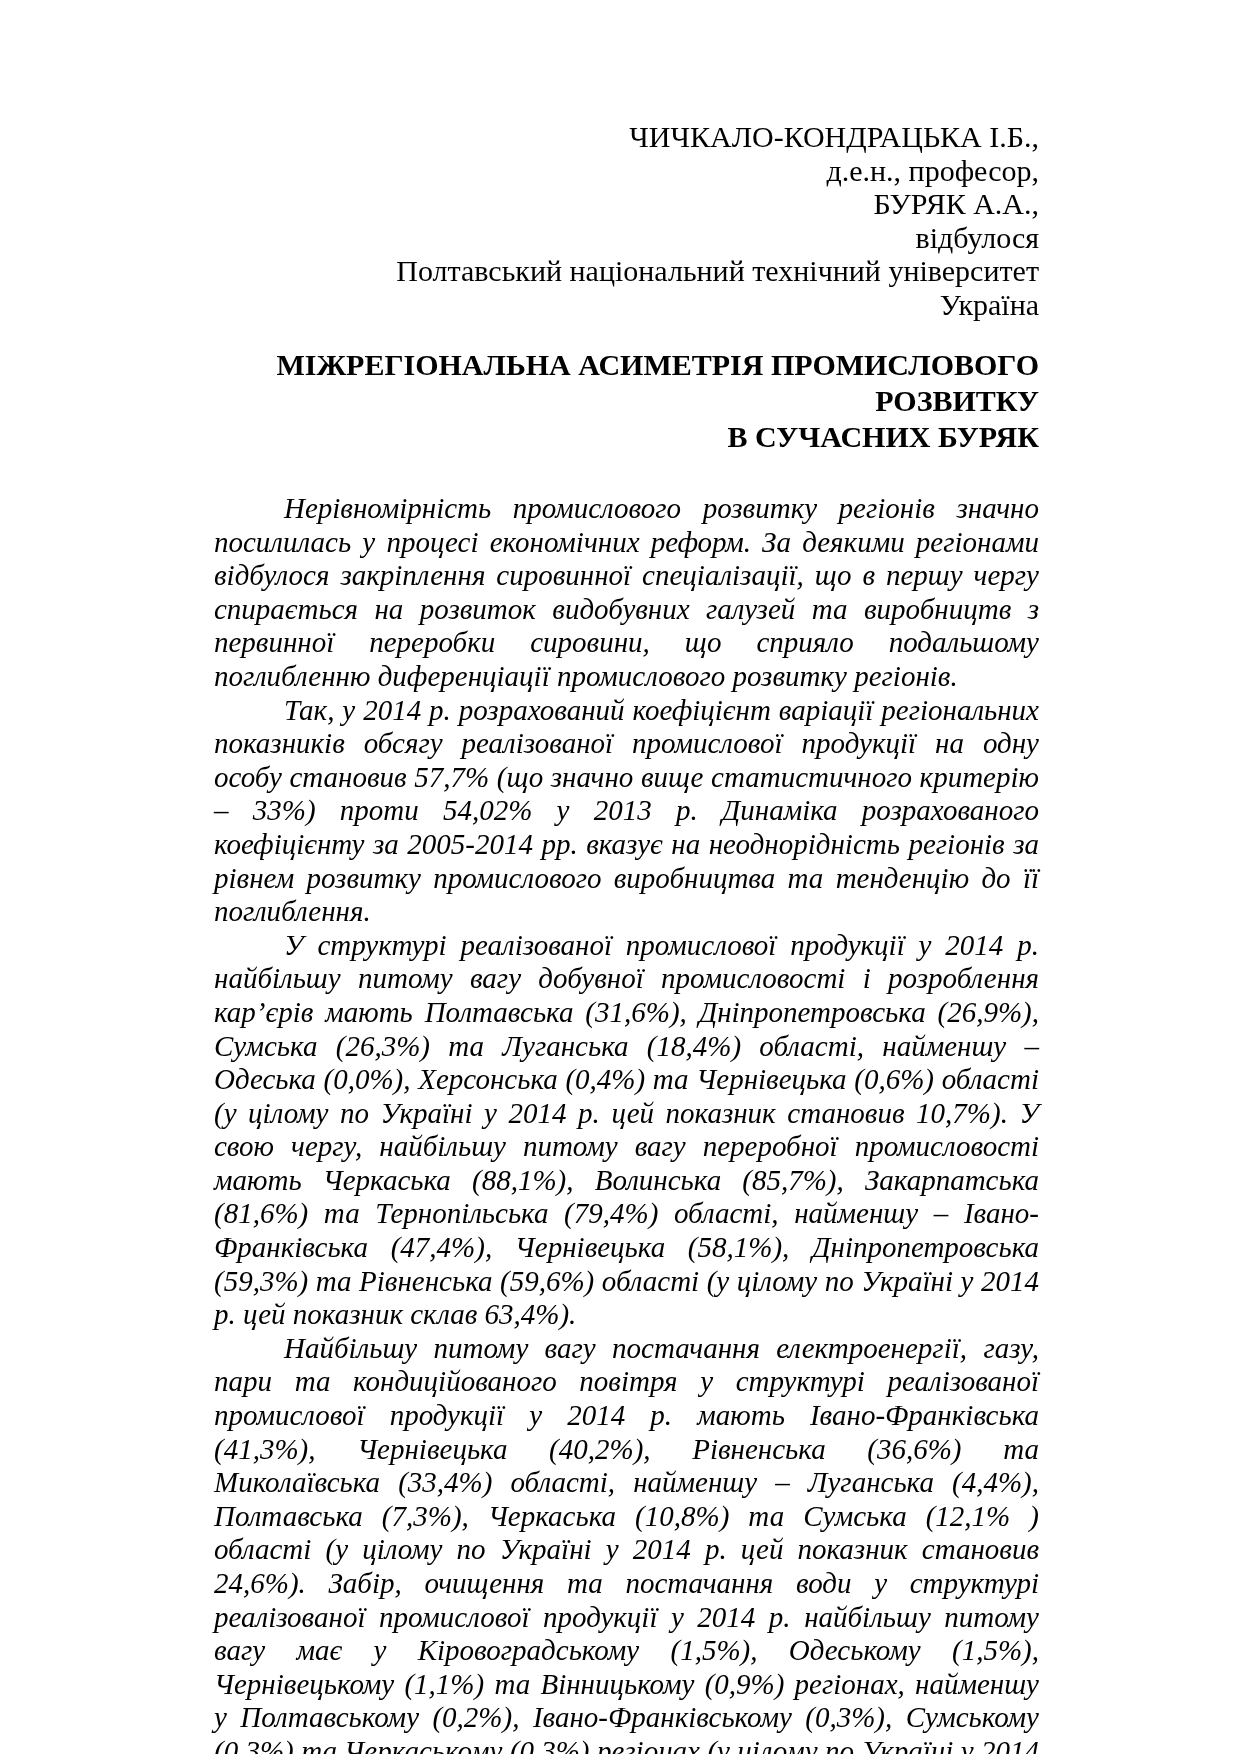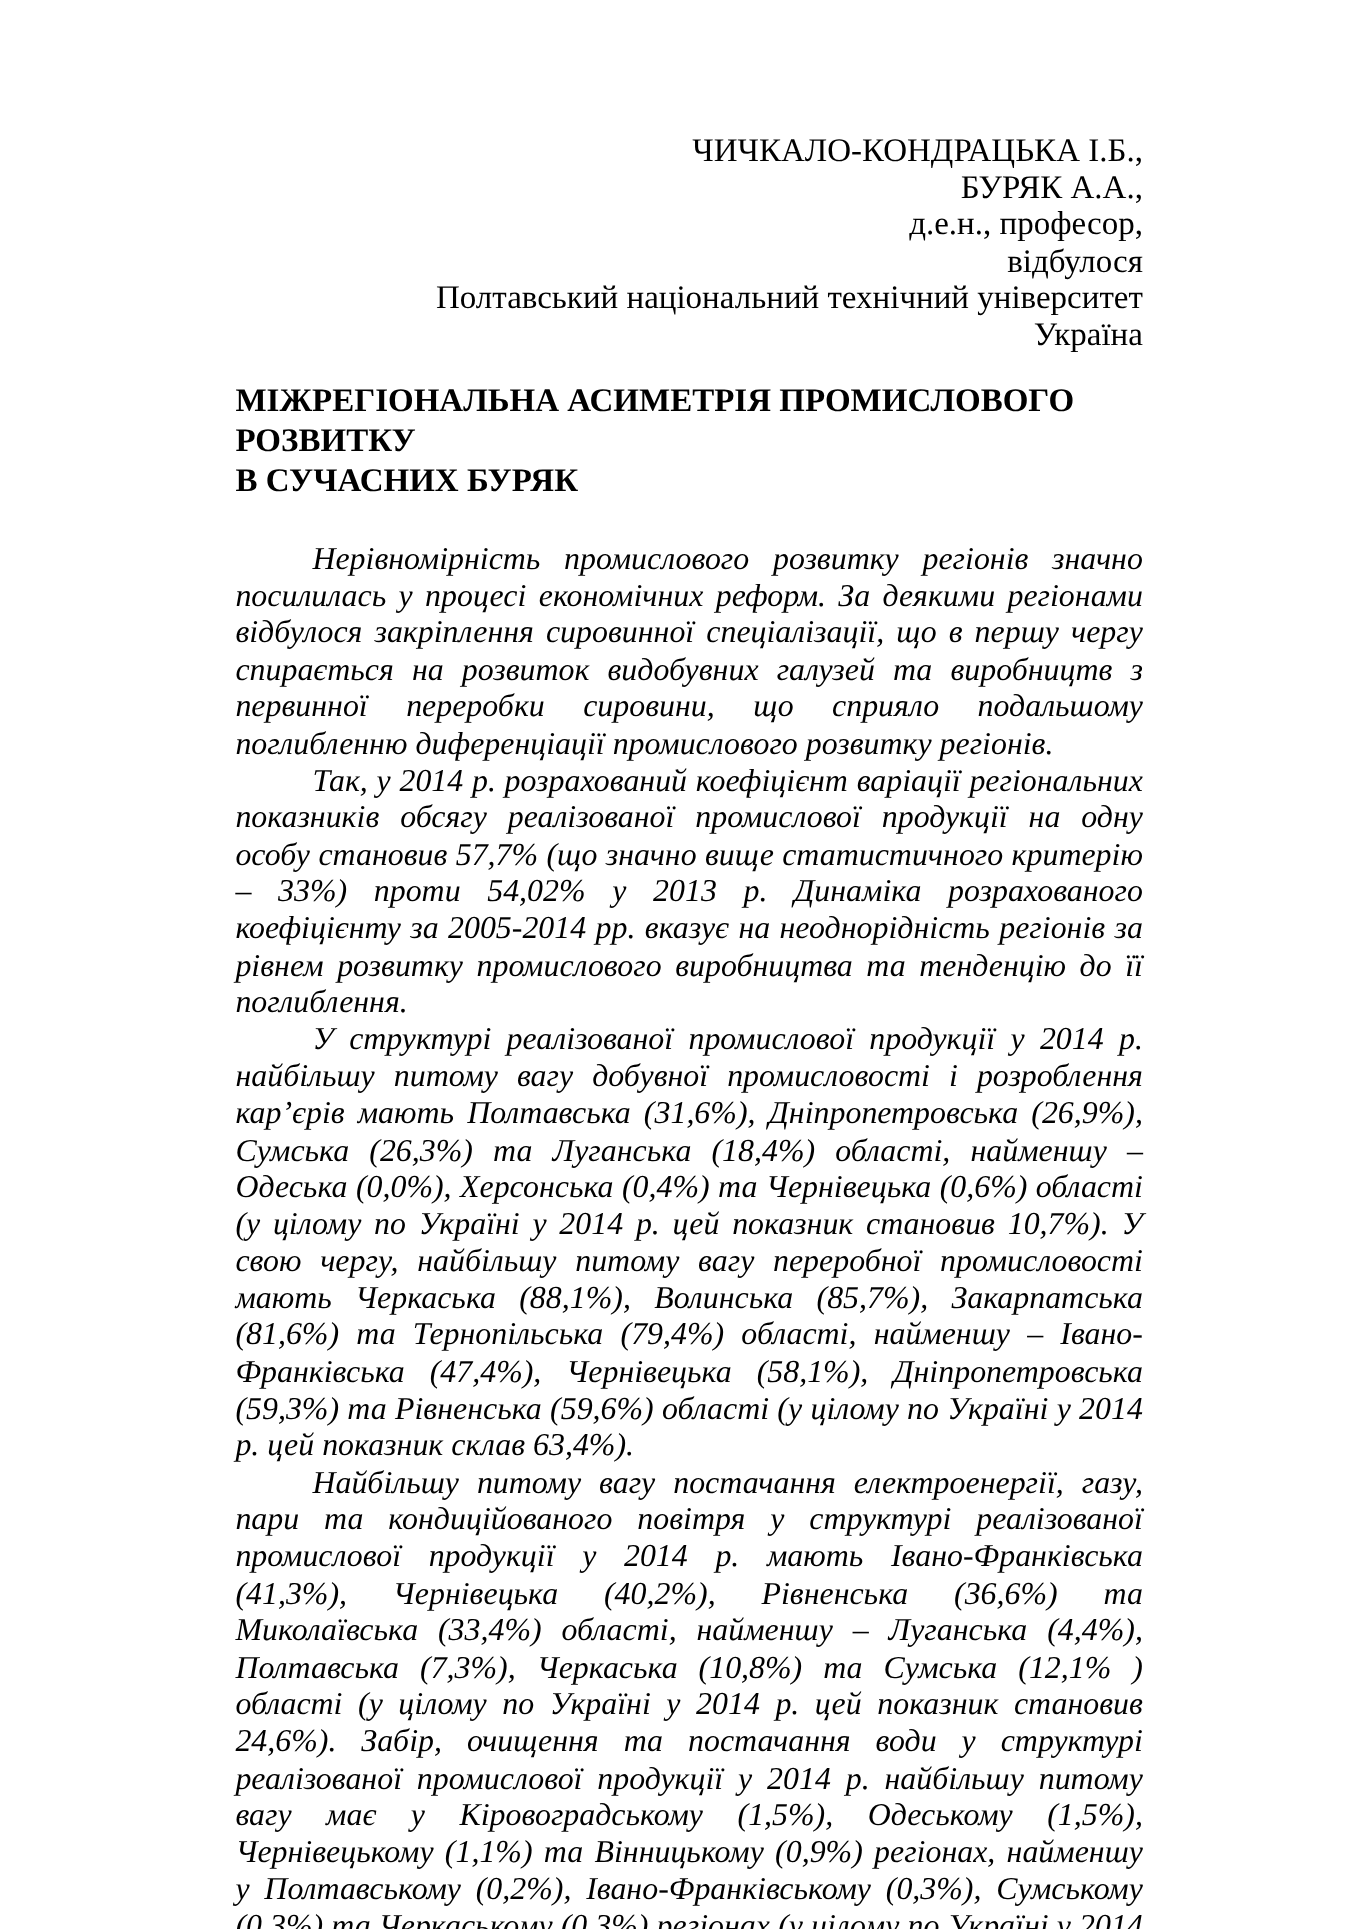--- a/index.html
+++ b/index.html
@@ -24,21 +24,21 @@
     font-size: 30px;
     line-height: 33.5px;
     font-weight: normal;
   }
   .author-line {
     display: block;
     white-space: nowrap;
   }
   .paper-title {
     margin: 26px 0 0 0;
-    text-align: left;
+    text-align: right;
     font-size: 30px;
     line-height: 36px;
     font-weight: bold;
   }
   .title-line {
     display: block;
   }
   .doc-body {
     margin-top: 37px;
     font-size: 29px;
@@ -52,22 +52,22 @@
     font-style: italic;
   }
 </style>
 </head>
 <body>
 
 <div class="page">
 
   <div class="author-block">
     <span class="author-line">ЧИЧКАЛО-КОНДРАЦЬКА І.Б.,</span>
+    <span class="author-line">д.е.н., професор,</span>
     <span class="author-line">БУРЯК А.А.,</span>
-    <span class="author-line">д.е.н., професор,</span>
     <span class="author-line">відбулося</span>
     <span class="author-line">Полтавський національний технічний університет</span>
     <span class="author-line">Україна</span>
   </div>
 
   <h1 class="paper-title">
     <span class="title-line">МІЖРЕГІОНАЛЬНА АСИМЕТРІЯ ПРОМИСЛОВОГО РОЗВИТКУ</span>
     <span class="title-line">В СУЧАСНИХ БУРЯК</span>
   </h1>
 

